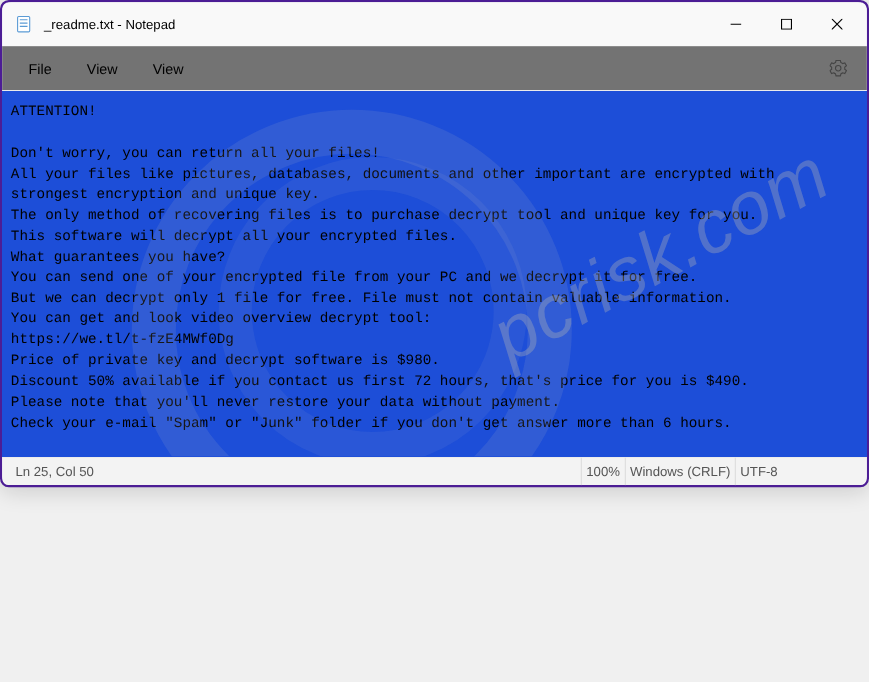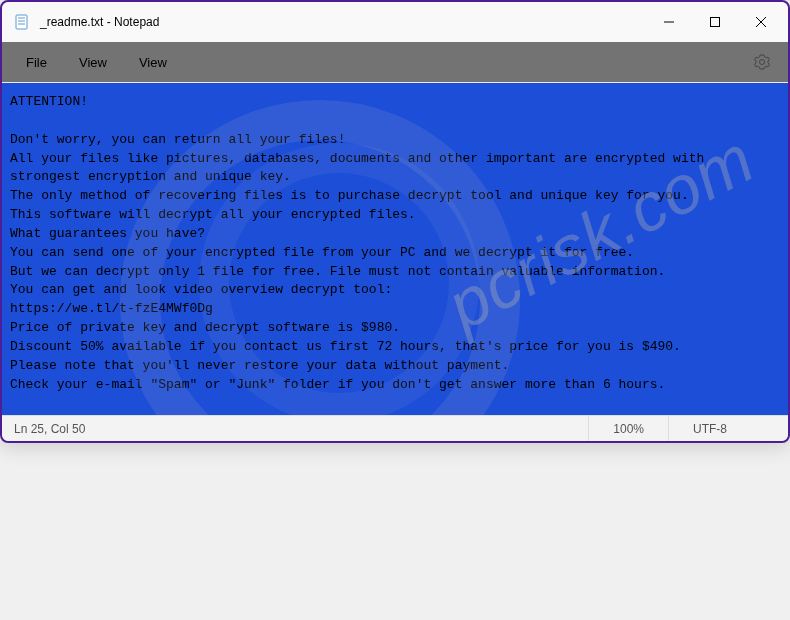--- a/index.html
+++ b/index.html
@@ -103,21 +103,21 @@
       align-items: center;
       background: #f3f3f3;
       border-top: 1px solid #ddd;
       font-size: 12px;
       color: #555;
       border-radius: 0 0 8px 8px;
       justify-content: flex-end;
     }
     .status-left { flex: 1; padding-left: 12px; }
     .status-cell {
-      padding: 0 24px;
+      padding: 0 4px;
       border-left: 1px solid #ddd;
       height: 100%;
       display: flex;
       align-items: center;
     }
     .watermark {
       position: absolute;
       right: 20px;
       top: 45%;
       transform: translateY(-50%) rotate(-28deg);
@@ -228,16 +228,17 @@
     <div class="wm-over">
       <div class="wm-circle"></div>
       <div class="wm-circle2"></div>
       <div class="watermark">pcrisk.com</div>
     </div>
   </div>
 
   <div class="statusbar">
     <div class="status-left">Ln 25, Col 50</div>
     <div class="status-cell">100%</div>
+    <div class="status-cell">Windows (CRLF)</div>
     <div class="status-cell" style="min-width:120px">UTF-8</div>
   </div>
 
 </div>
 
 </body></html>

